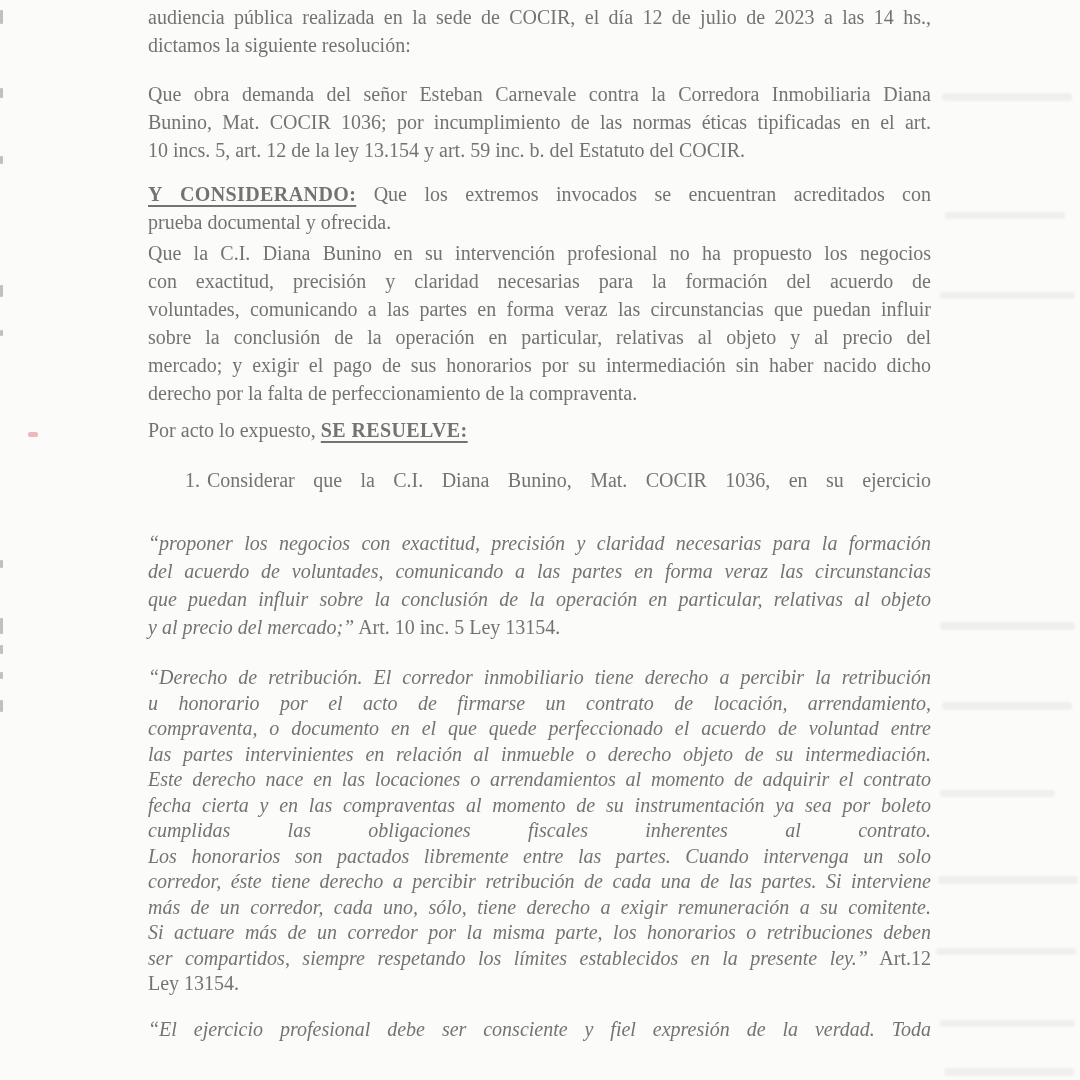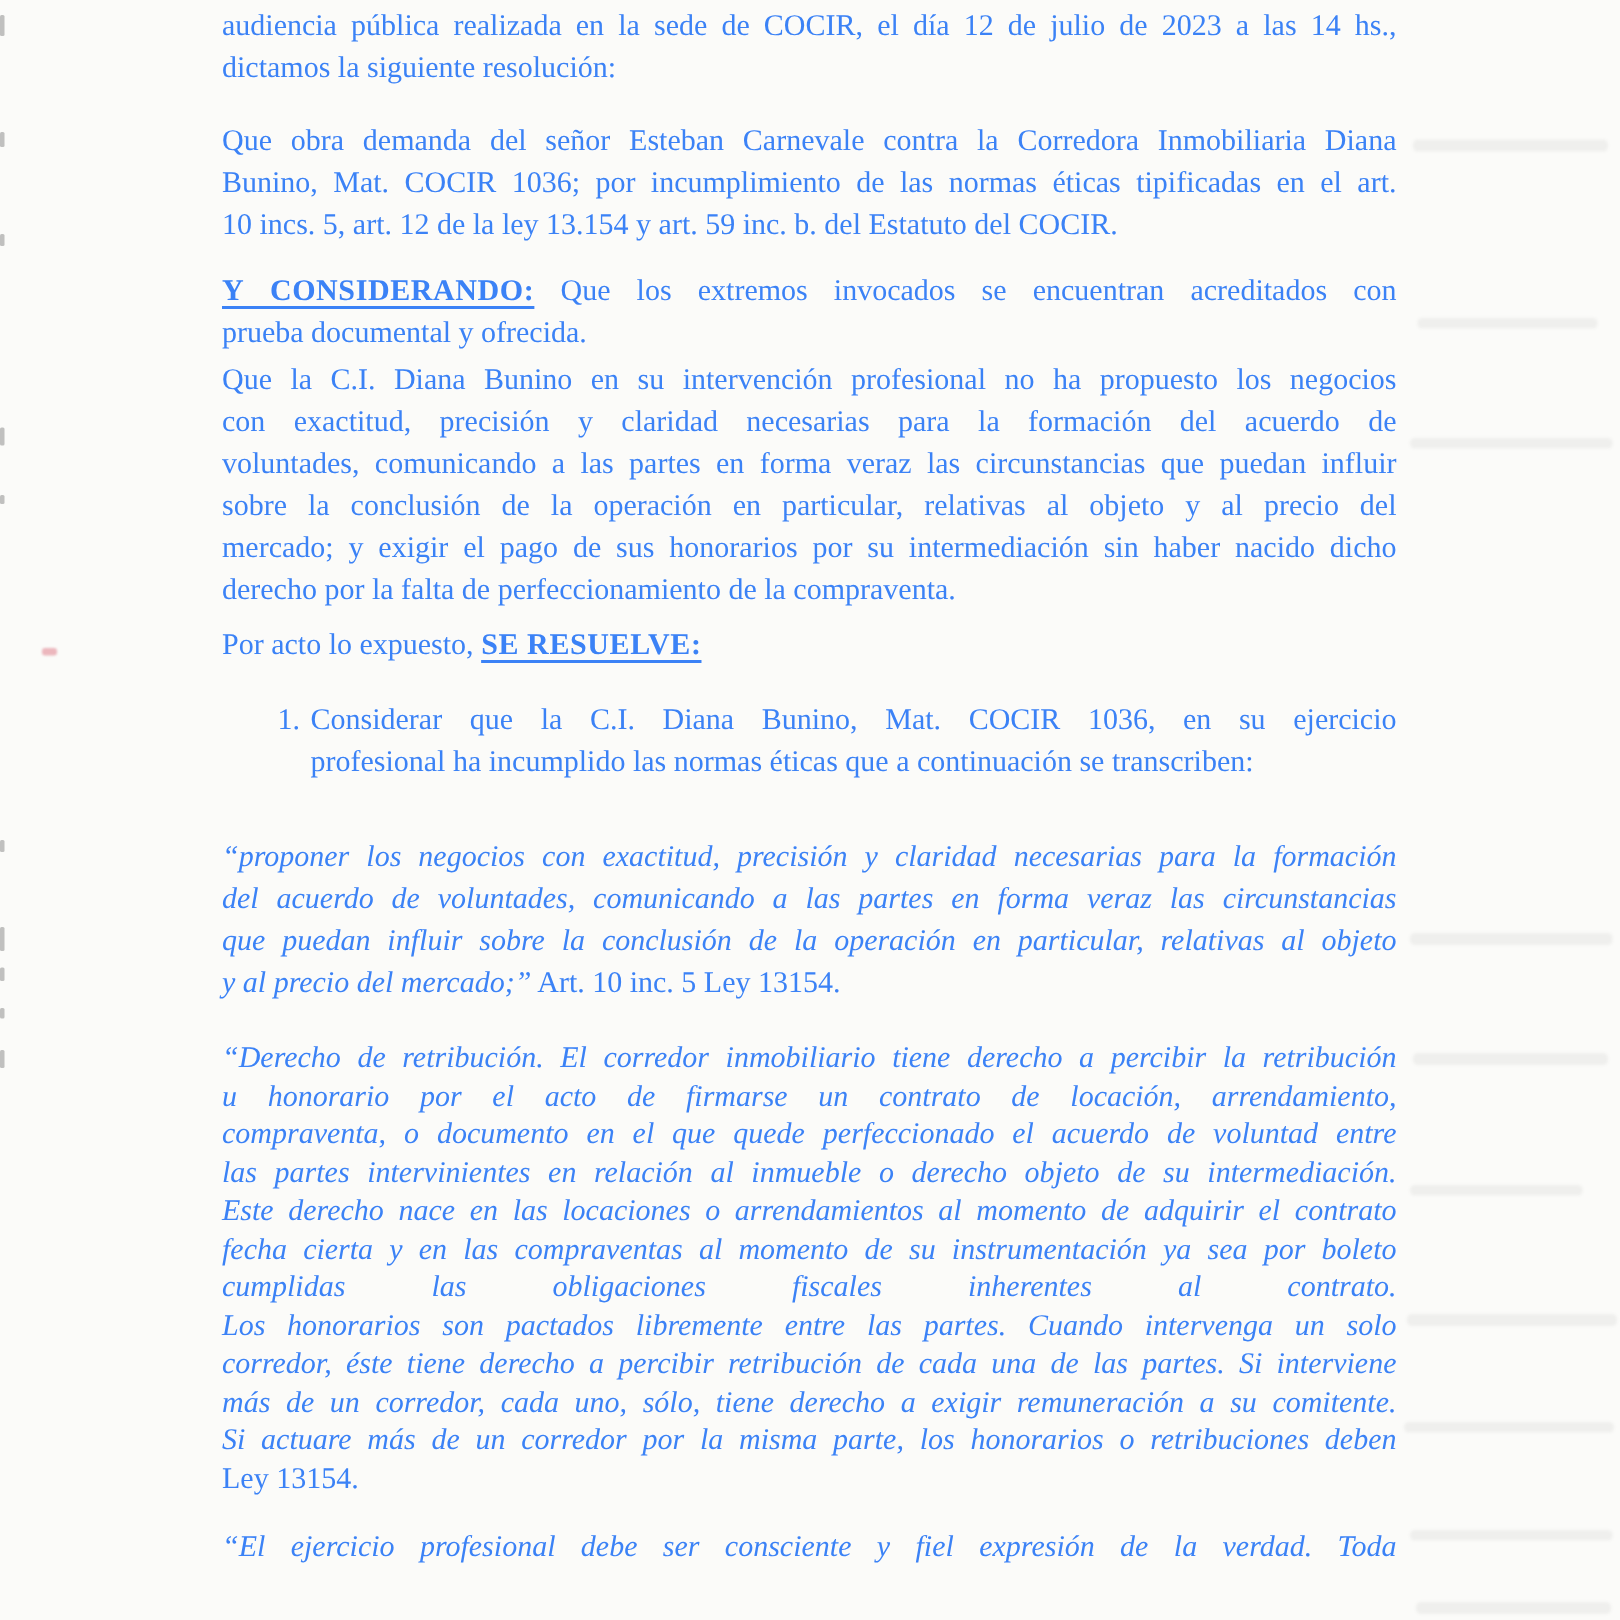--- a/index.html
+++ b/index.html
@@ -2,21 +2,21 @@
 <html><head>
 <meta charset="utf-8">
 <style>
   html,body{margin:0;padding:0;}
   .page{
     position:relative;
     width:1080px;height:1080px;
     background:#fbfbf9;
     overflow:hidden;
     font-family:"Liberation Serif","DejaVu Serif",serif;
-    color:#3b82f6;
+    color:#737373;
   }
   .doc{
     position:absolute;
     left:148px;top:0;
     width:783px;
     padding-top:3px;
     font-size:20px;
     line-height:28px;
   }
   .doc p{margin:0;}
@@ -91,21 +91,20 @@
     </p>
 
     <p id="p5">
       <span class="line"><span>Por acto lo expuesto, </span><span class="head">SE RESUELVE:</span></span>
     </p>
 
     <p id="p6" class="item">
       <span class="item-no">1.</span>
       <span class="item-body">
         <span class="line just">Considerar que la C.I. Diana Bunino, Mat. COCIR 1036, en su ejercicio</span>
-        <span class="line">profesional ha incumplido las normas éticas que a continuación se transcriben:</span>
       </span>
     </p>
 
     <p id="p7" class="quote">
       <span class="line just">“proponer los negocios con exactitud, precisión y claridad necesarias para la formación</span>
       <span class="line just">del acuerdo de voluntades, comunicando a las partes en forma veraz las circunstancias</span>
       <span class="line just">que puedan influir sobre la conclusión de la operación en particular, relativas al objeto</span>
       <span class="line"><span>y al precio del mercado;”</span><span class="cite"> Art. 10 inc. 5 Ley 13154.</span></span>
     </p>
 
@@ -114,20 +113,21 @@
       <span class="line just">u honorario por el acto de firmarse un contrato de locación, arrendamiento,</span>
       <span class="line just">compraventa, o documento en el que quede perfeccionado el acuerdo de voluntad entre</span>
       <span class="line just">las partes intervinientes en relación al inmueble o derecho objeto de su intermediación.</span>
       <span class="line just">Este derecho nace en las locaciones o arrendamientos al momento de adquirir el contrato</span>
       <span class="line just">fecha cierta y en las compraventas al momento de su instrumentación ya sea por boleto</span>
       <span class="line just">cumplidas las obligaciones fiscales inherentes al contrato.</span>
       <span class="line just">Los honorarios son pactados libremente entre las partes. Cuando intervenga un solo</span>
       <span class="line just">corredor, éste tiene derecho a percibir retribución de cada una de las partes. Si interviene</span>
       <span class="line just">más de un corredor, cada uno, sólo, tiene derecho a exigir remuneración a su comitente.</span>
       <span class="line just">Si actuare más de un corredor por la misma parte, los honorarios o retribuciones deben</span>
+      <span class="line just"><span>ser compartidos, siempre respetando los límites establecidos en la presente ley.”</span><span class="cite"> Art.12</span></span>
       <span class="line cite">Ley 13154.</span>
     </p>
 
     <p id="p9" class="quote">
       <span class="line just">“El ejercicio profesional debe ser consciente y fiel expresión de la verdad. Toda</span>
     </p>
 
   </div>
 
   <div class="artifact edge-dash" style="top:10px;height:14px;"></div>

